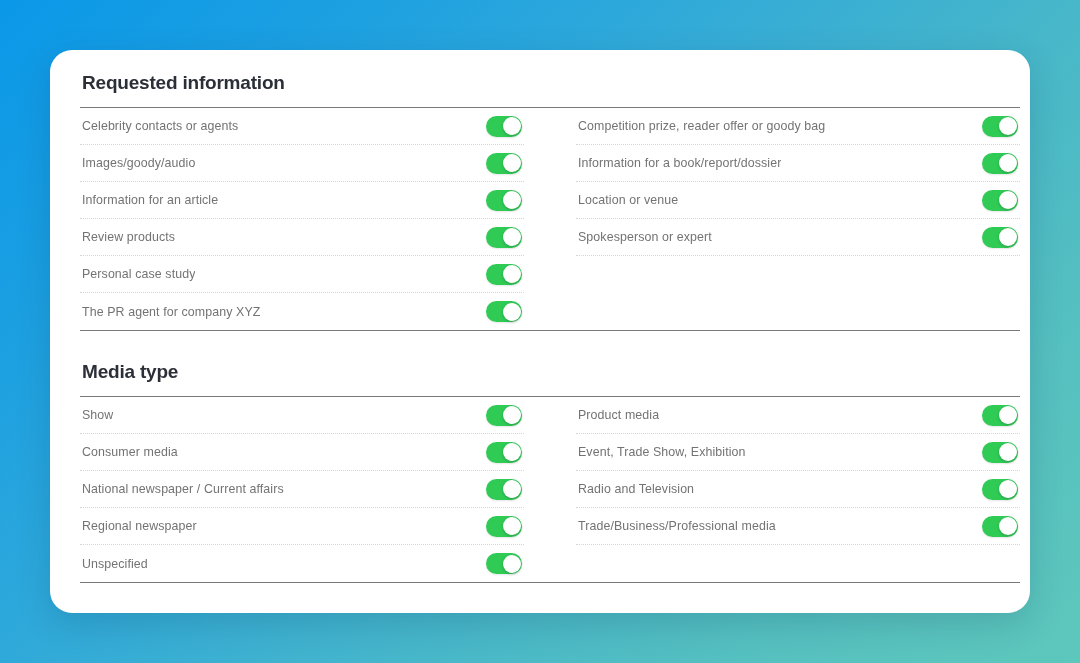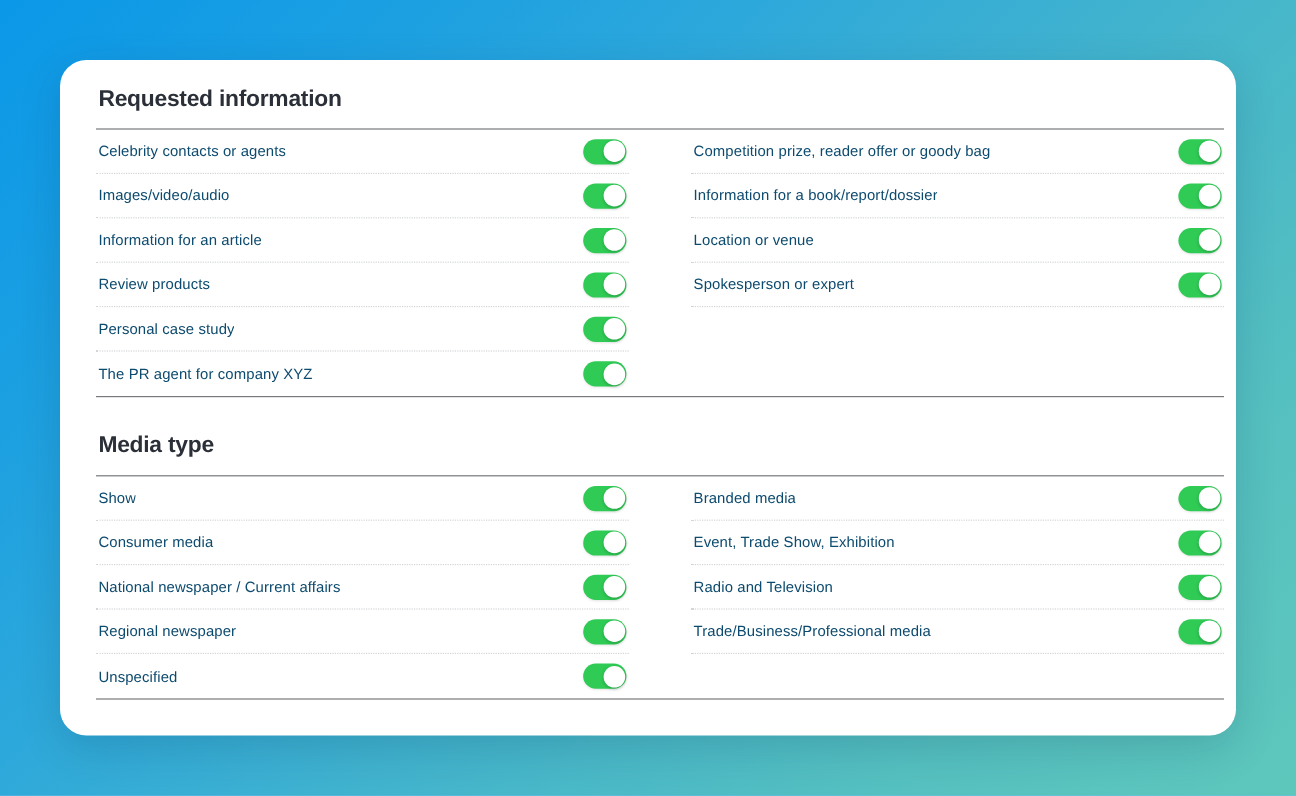--- a/index.html
+++ b/index.html
@@ -97,21 +97,21 @@
     border-bottom: 1px dotted #d3d5d8;
     box-sizing: border-box;
   }
 
   .row.empty {
     border-bottom: none;
   }
 
   .row-label {
     font-size: 12.4px;
-    color: #0c4a6e;
+    color: #737373;
     letter-spacing: 0.1px;
     white-space: nowrap;
     overflow: hidden;
     text-overflow: ellipsis;
     padding-left: 2px;
   }
 
   .toggle {
     position: relative;
     width: 36px;
@@ -151,21 +151,21 @@
       <div class="section-rule-top"></div>
       <div class="grid">
         <div class="col col-left">
           <div class="row">
             <span class="row-label">Celebrity contacts or agents</span>
             <span class="toggle">
                 <span class="knob"></span>
               </span>
           </div>
           <div class="row">
-            <span class="row-label">Images/video/audio</span>
+            <span class="row-label">Images/goody/audio</span>
             <span class="toggle">
                 <span class="knob"></span>
               </span>
           </div>
           <div class="row">
             <span class="row-label">Information for an article</span>
             <span class="toggle">
                 <span class="knob"></span>
               </span>
           </div>
@@ -254,21 +254,21 @@
           </div>
           <div class="row empty">
             <span class="row-label">Unspecified</span>
             <span class="toggle">
                 <span class="knob"></span>
               </span>
           </div>
         </div>
         <div class="col col-right">
           <div class="row">
-            <span class="row-label">Branded media</span>
+            <span class="row-label">Product media</span>
             <span class="toggle">
                 <span class="knob"></span>
               </span>
           </div>
           <div class="row">
             <span class="row-label">Event, Trade Show, Exhibition</span>
             <span class="toggle">
                 <span class="knob"></span>
               </span>
           </div>

